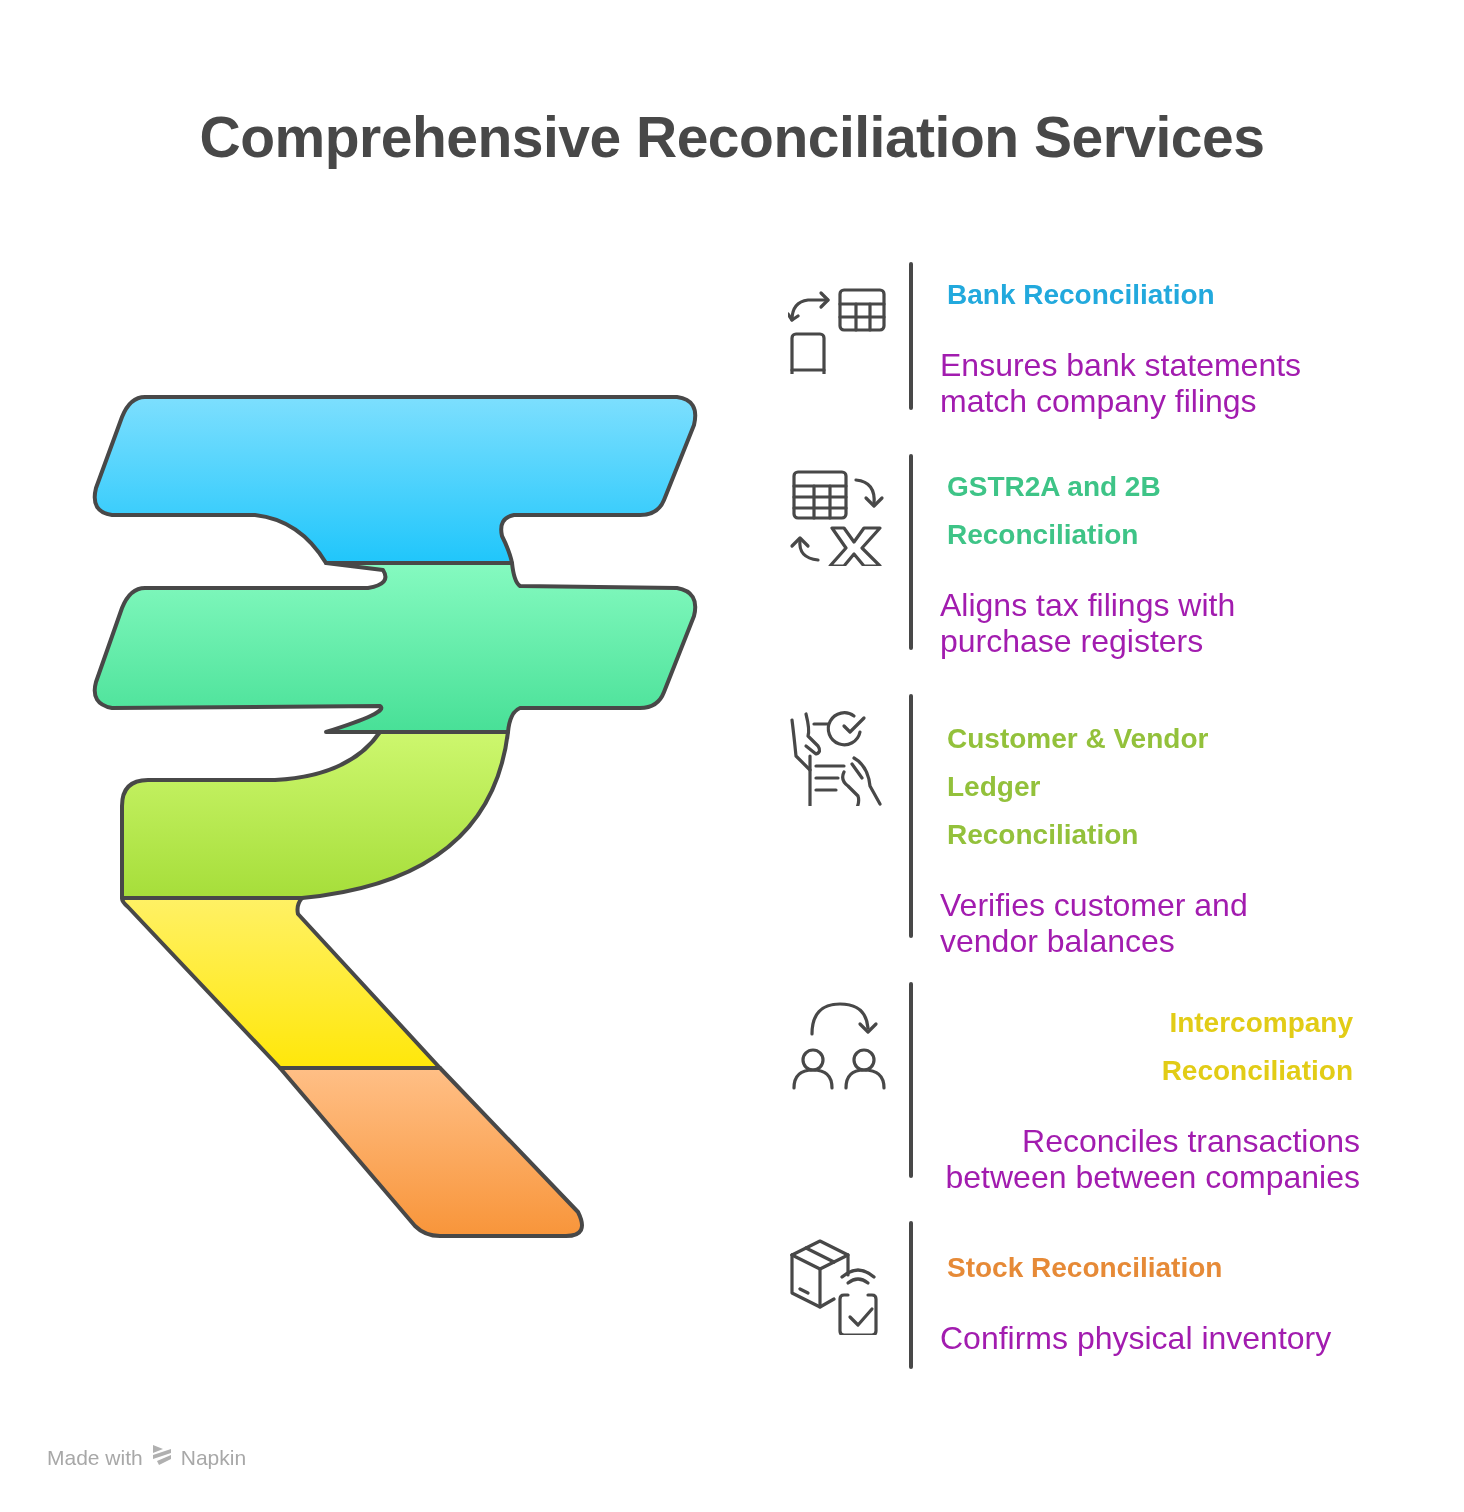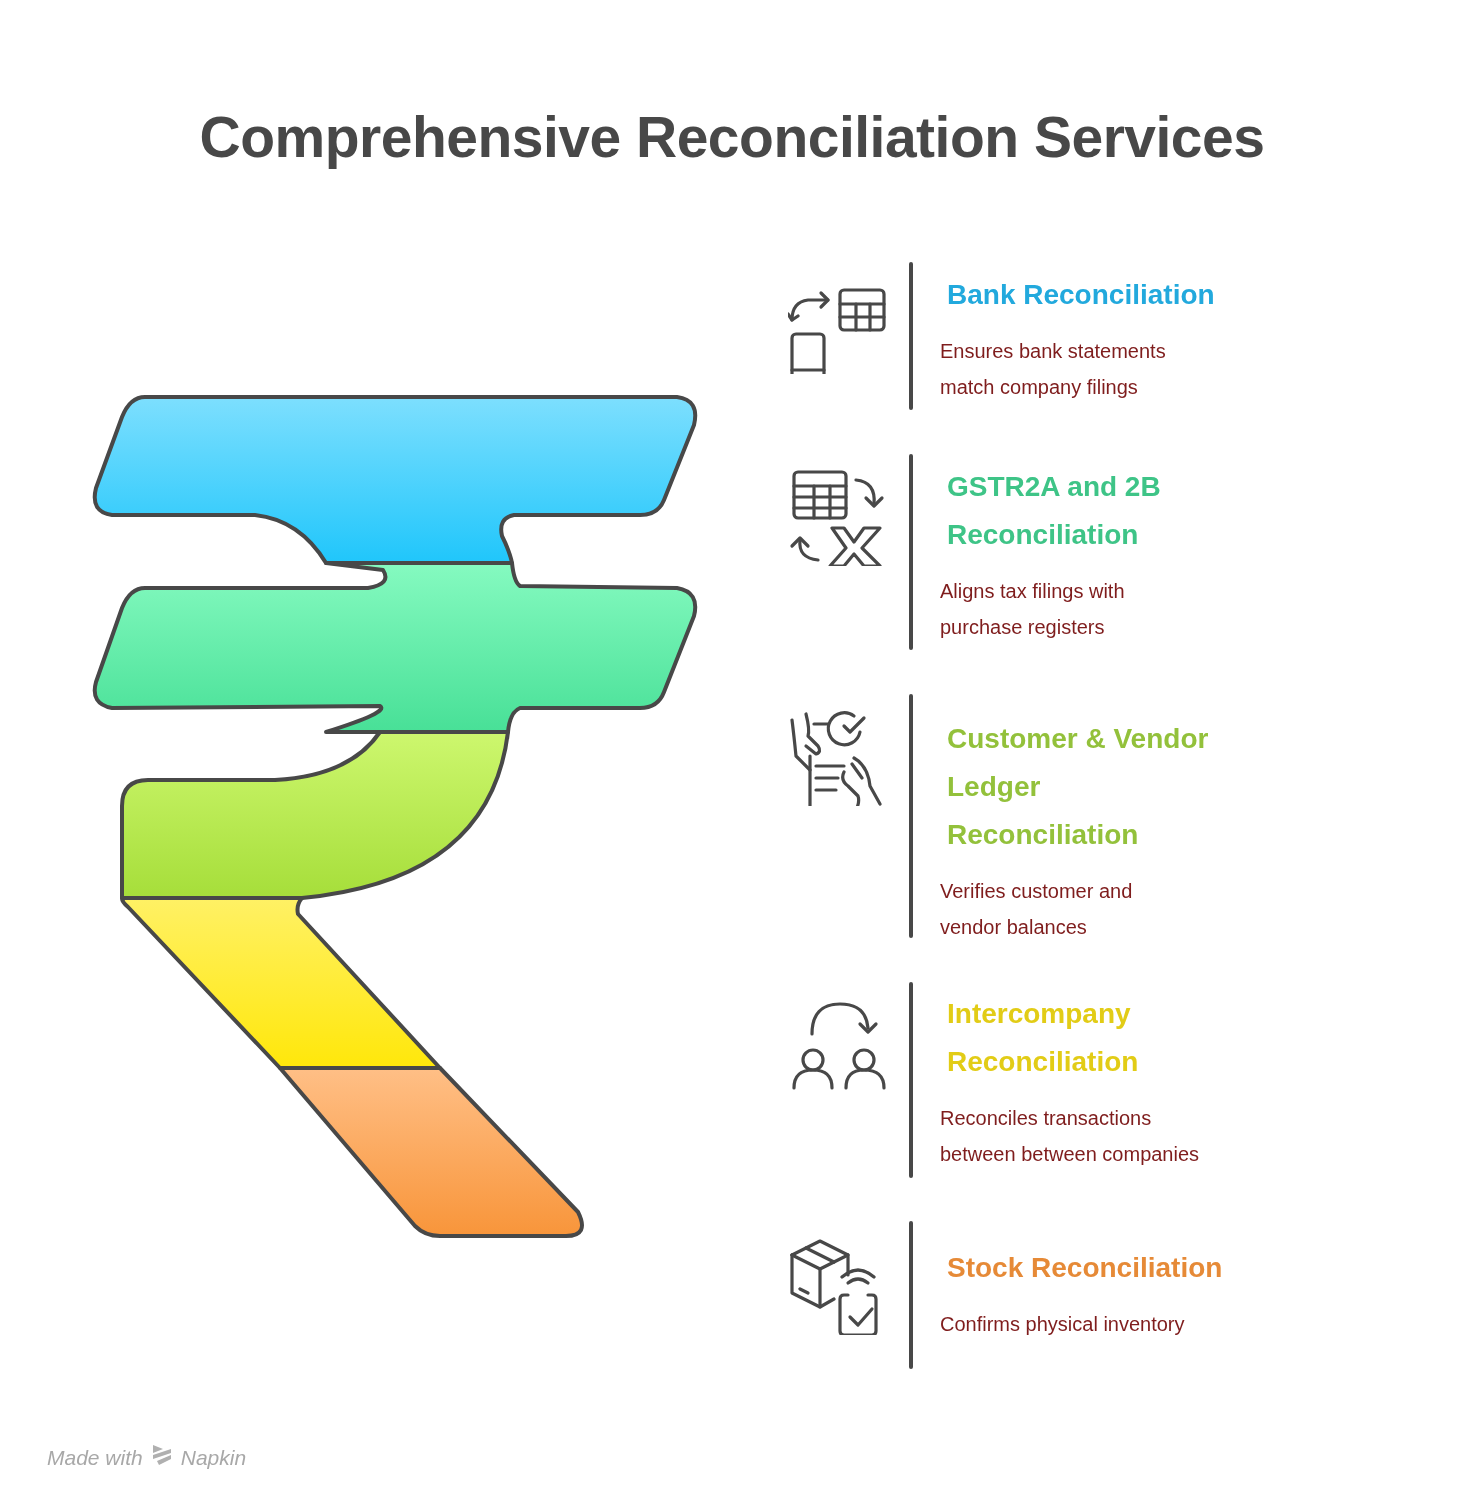--- a/index.html
+++ b/index.html
@@ -7,23 +7,23 @@
          font-family: "Liberation Sans", "DejaVu Sans", sans-serif; }
   .title { position: absolute; left: 0; width: 1464px; top: 104px; text-align: center;
            font-size: 57px; font-weight: 700; color: #484848; letter-spacing: -0.5px; }
   #rupee { position: absolute; left: 0; top: 0; width: 1464px; height: 1512px; }
   .item { position: absolute; left: 780px; width: 640px; }
   .icon { position: absolute; left: 8px; width: 100px; height: 100px; }
   .icon svg { width: 100%; height: 100%; }
   .divider { position: absolute; left: 129px; width: 4px; background: #484848; border-radius: 2px; }
   .item-text { position: absolute; left: 160px; width: 420px; }
   .item-title { font-size: 28px; font-weight: 700; line-height: 48px; margin: 7px; }
-  .item-desc { font-size: 20px; line-height: 36px; color: #7f1d1d; margin-top: 14px; }
+  .item-desc { font-size: 32px; line-height: 36px; color: #a21caf; margin-top: 28px; }
   .footer { position: absolute; left: 47px; top: 1443px; font-size: 21px; color: #a8a8a8;
-            display: flex; align-items: center; gap: 8px; font-style: italic; }
+            display: flex; align-items: center; gap: 8px; }
   .footer svg { width: 22px; height: 24px; }
 </style>
 </head>
 <body>
 
 <div class="title">Comprehensive Reconciliation Services</div>
 
 <svg id="rupee" viewBox="0 0 1464 1512">
   <defs>
     <linearGradient id="g0" x1="0" y1="0" x2="0" y2="1">
@@ -153,21 +153,21 @@
     <svg viewBox="0 0 100 100" fill="none" stroke="#484848" stroke-width="3.2" stroke-linecap="round" stroke-linejoin="round">
       <path d="M24,36 Q24,6 52,6 Q78,6 80,30"></path>
         <path d="M72,26 L80,34 L88,26"></path>
       <circle cx="25" cy="62" r="10"></circle>
         <path d="M6,90 Q6,72 25,72 Q44,72 44,90"></path>
       <circle cx="76" cy="62" r="10"></circle>
         <path d="M58,90 Q58,72 76,72 Q96,72 96,90"></path>
     </svg>
   </div>
   <div class="divider" style="top:0;height:196px;"></div>
-  <div class="item-text" style="top:1px;">
+  <div class="item-text" style="top:10px;text-align:right;">
     <div class="item-title" style="color:#e2cc16;">
         <div>Intercompany</div>
         <div>Reconciliation</div>
       </div>
     <div class="item-desc">
         <div>Reconciles transactions</div>
         <div>between between companies</div>
       </div>
   </div>
 </div>

